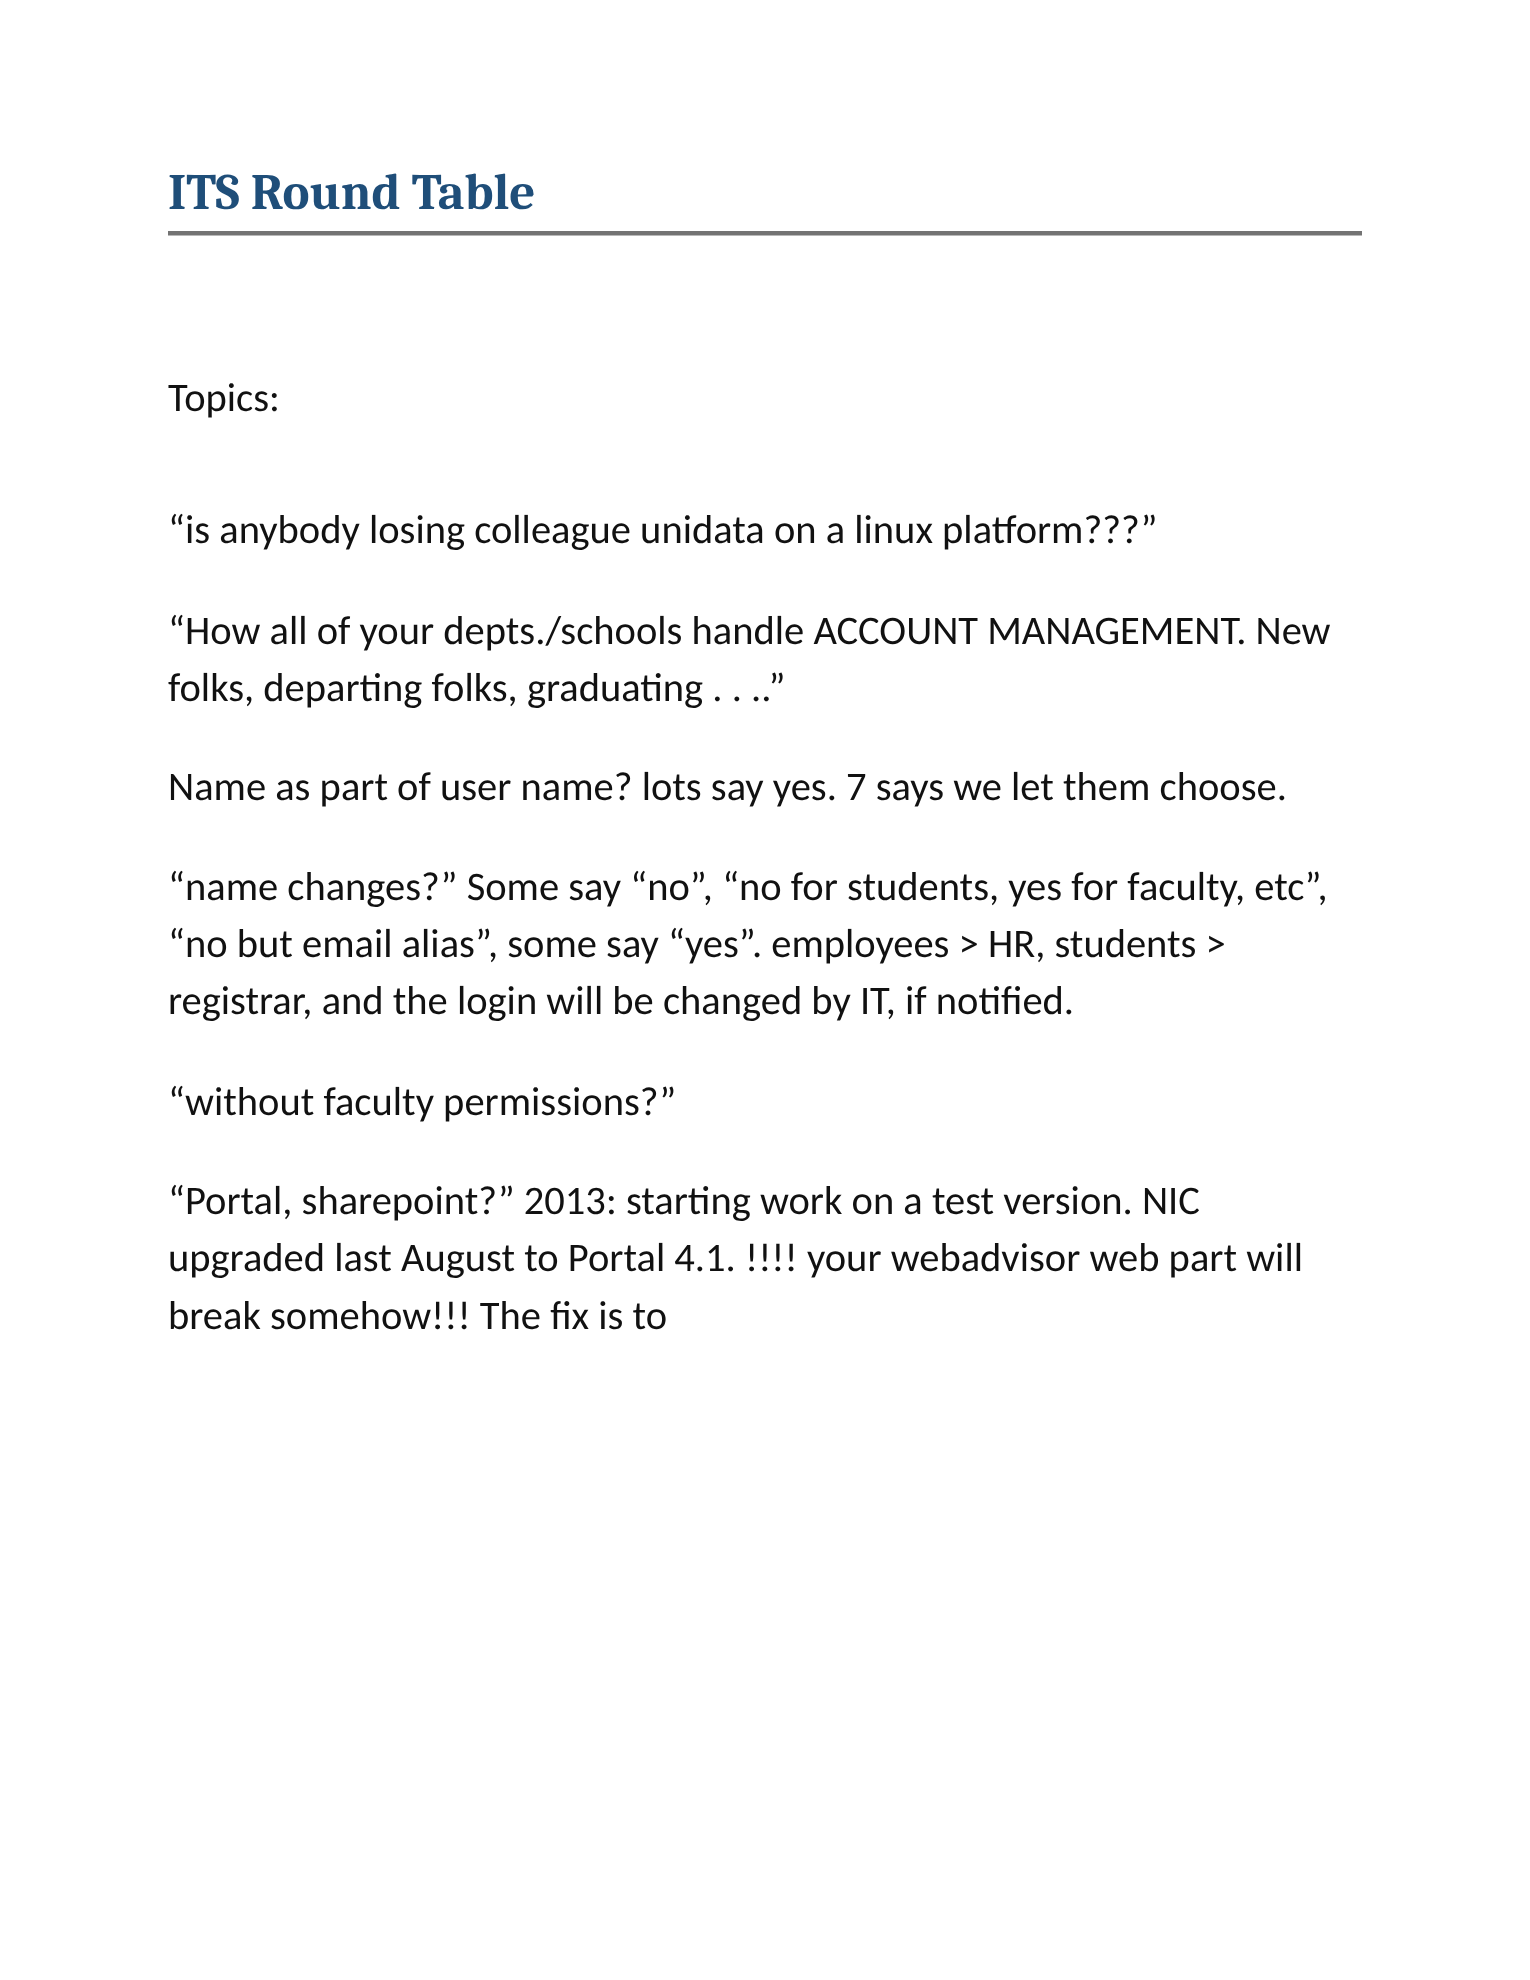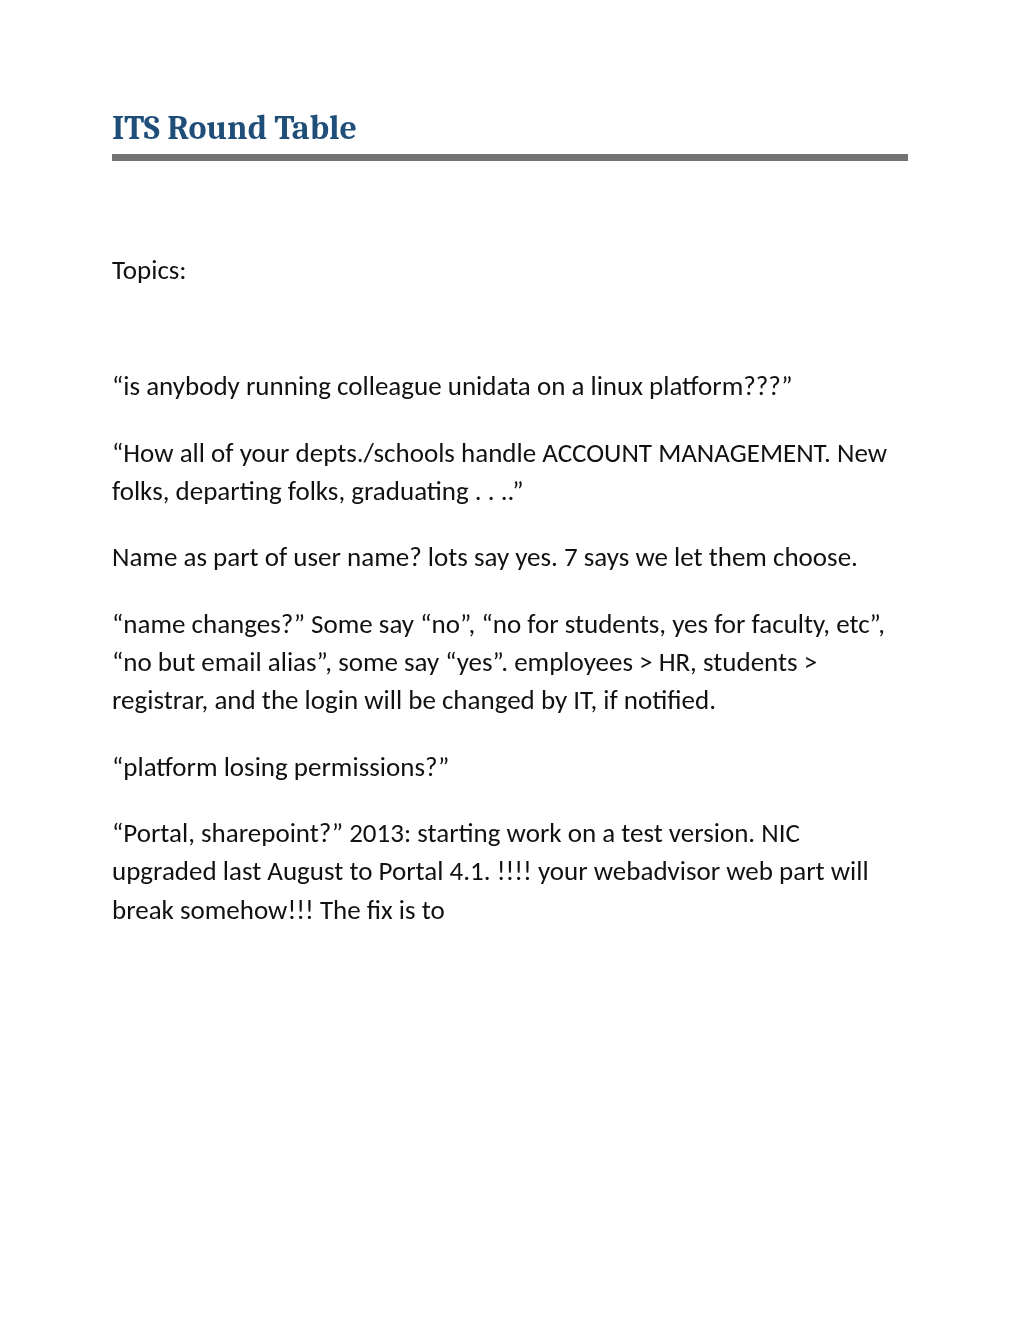--- a/index.html
+++ b/index.html
@@ -14,46 +14,46 @@
       font-family: Calibri, "Segoe UI", Arial, sans-serif;
       padding: 108px 112px 0 112px;
       color: #000000;
     }
     .title {
       font-family: Cambria, Georgia, serif;
       font-size: 34px;
       font-weight: bold;
       color: #1f4e79;
       padding-bottom: 6px;
-      border-bottom: 7px solid #737373;
+      border-bottom: 3px solid #737373;
       margin-bottom: 90px;
     }
     .para {
       font-size: 27px;
       line-height: 1.42;
       color: #111111;
       margin-bottom: 28px;
     }
     .topics-label {
-      margin-bottom: 78px;
+      margin-bottom: 50px;
     }
     .indent {
       text-indent: 0;
     }
   </style>
 </head>
 <body>
 
 <h1 class="title">ITS Round Table</h1>
 
 <p class="para topics-label">Topics:</p>
 
-<p class="para indent">“is anybody running colleague unidata on a linux platform???”</p>
+<p class="para indent">“is anybody losing colleague unidata on a linux platform???”</p>
 
 <p class="para indent">“How all of your depts./schools handle ACCOUNT MANAGEMENT. New folks, departing folks, graduating . . ..”</p>
 
 <p class="para">Name as part of user name? lots say yes. 7 says we let them choose.</p>
 
 <p class="para indent">“name changes?” Some say “no”, “no for students, yes for faculty, etc”, “no but email alias”, some say “yes”. employees &gt; HR, students &gt; registrar, and the login will be changed by IT, if notified.</p>
 
-<p class="para indent">“platform losing permissions?”</p>
+<p class="para indent">“without faculty permissions?”</p>
 
 <p class="para indent">“Portal, sharepoint?” 2013: starting work on a test version. NIC upgraded last August to Portal 4.1. !!!! your webadvisor web part will break somehow!!! The fix is to</p>
 
 </body></html>

